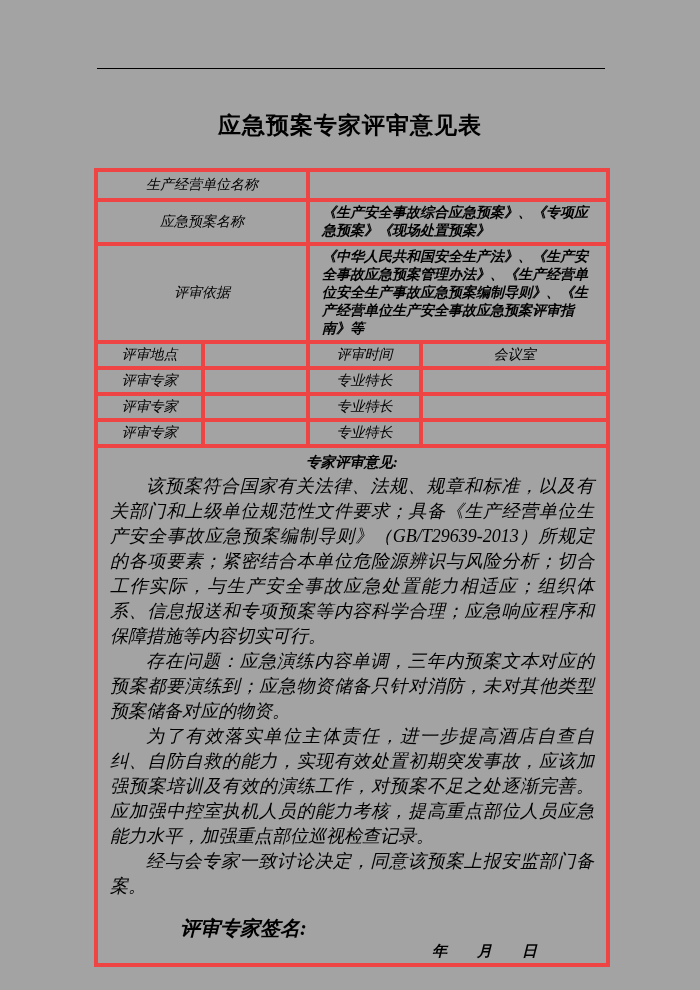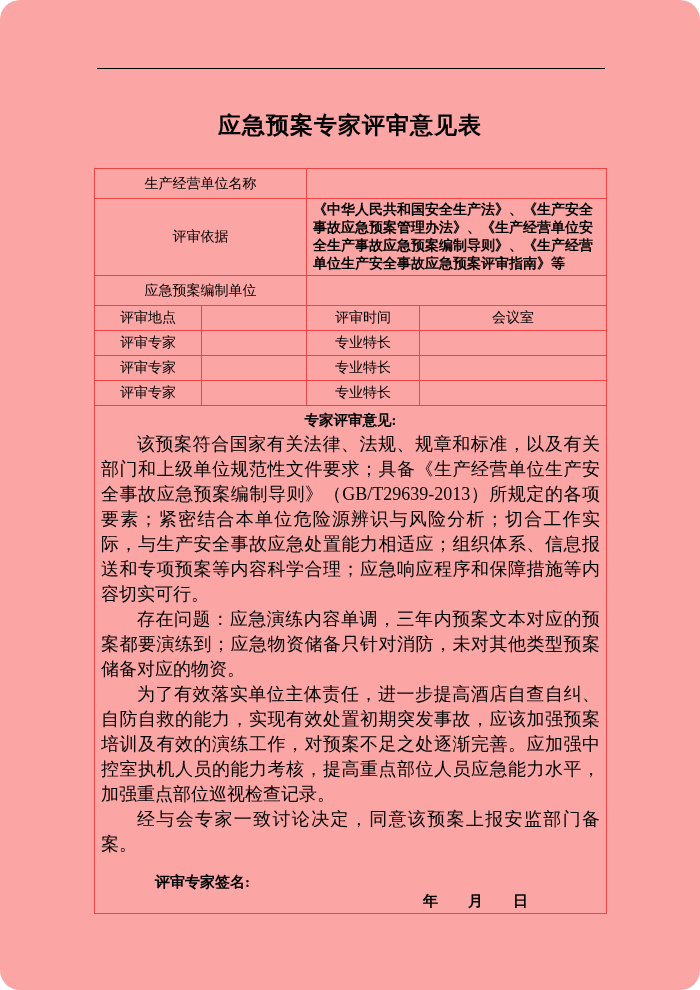--- a/index.html
+++ b/index.html
@@ -2,24 +2,23 @@
 <html><head>
 <meta charset="utf-8">
 <style>
   * { margin: 0; padding: 0; box-sizing: border-box; }
   html, body { background: #ffffff; }
   .page {
     position: relative;
     width: 700px;
     height: 990px;
     margin: 0 auto;
-    background: #fca5a5;
+    background: #a3a3a3;
     color: #000000;
     font-family: "Liberation Serif", "DejaVu Serif", serif;
-    border-radius: 20px;
   }
   .top-rule {
     position: absolute;
     top: 68px;
     left: 97px;
     width: 508px;
     border-top: 1px solid #000000;
   }
   .doc-title {
     position: absolute;
@@ -33,25 +32,26 @@
   }
   table.form {
     position: absolute;
     top: 168px;
     left: 94px;
     width: 512px;
     border-collapse: collapse;
     table-layout: fixed;
   }
   table.form td {
-    border: 1px solid #ef4444;
+    border: 4px solid #ef4444;
     font-size: 14px;
-    padding: 2px 6px;
+    padding: 2px 12px;
     vertical-align: middle;
     overflow: hidden;
+    font-style: italic;
   }
   td.lbl { text-align: center; }
   td.val { text-align: left; }
   td.val-bold {
     font-weight: bold;
     font-size: 13px;
     line-height: 18px;
     text-align: left;
     padding: 2px 6px;
   }
@@ -72,23 +72,23 @@
     text-align: center;
   }
   .op-para {
     font-size: 18px;
     line-height: 25px;
     text-indent: 2em;
     text-align: justify;
   }
   .signature-label {
     font-weight: bold;
-    font-size: 15px;
+    font-size: 20px;
     margin-top: 16px;
-    margin-left: 54px;
+    margin-left: 70px;
   }
   .date-line {
     font-weight: bold;
     font-size: 15px;
     margin-top: 0;
     padding-left: 322px;
     white-space: pre;
   }
 </style>
 </head>
@@ -107,30 +107,30 @@
       <col style="width:113px">
       <col style="width:187px">
     </colgroup>
 
     <tbody>
         <tr class="h-r1">
       <td colspan="2" class="lbl">生产经营单位名称</td>
       <td colspan="2" class="val"></td>
     </tr>
 
+    <tr class="h-r2">
+      <td colspan="2" class="lbl">应急预案名称</td>
+      <td colspan="2" class="val-bold">《生产安全事故综合应急预案》、《专项应急预案》《现场处置预案》</td>
+    </tr>
 
     <tr class="h-r3">
       <td colspan="2" class="lbl">评审依据</td>
       <td colspan="2" class="val-bold">《中华人民共和国安全生产法》、《生产安全事故应急预案管理办法》、《生产经营单位安全生产事故应急预案编制导则》、《生产经营单位生产安全事故应急预案评审指南》等</td>
     </tr>
 
-    <tr class="h-r4">
-      <td colspan="2" class="lbl">应急预案编制单位</td>
-      <td colspan="2" class="val"></td>
-    </tr>
 
     <tr class="h-sm">
       <td class="lbl">评审地点</td>
       <td class="val"></td>
       <td class="lbl">评审时间</td>
       <td class="lbl">会议室</td>
     </tr>
 
     <tr class="h-sm">
       <td class="lbl">评审专家</td>

